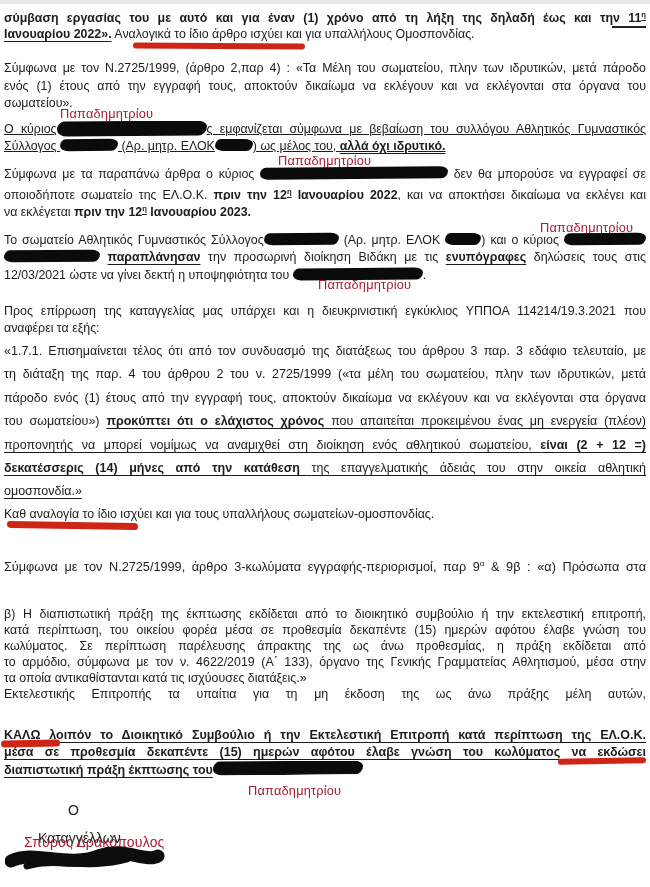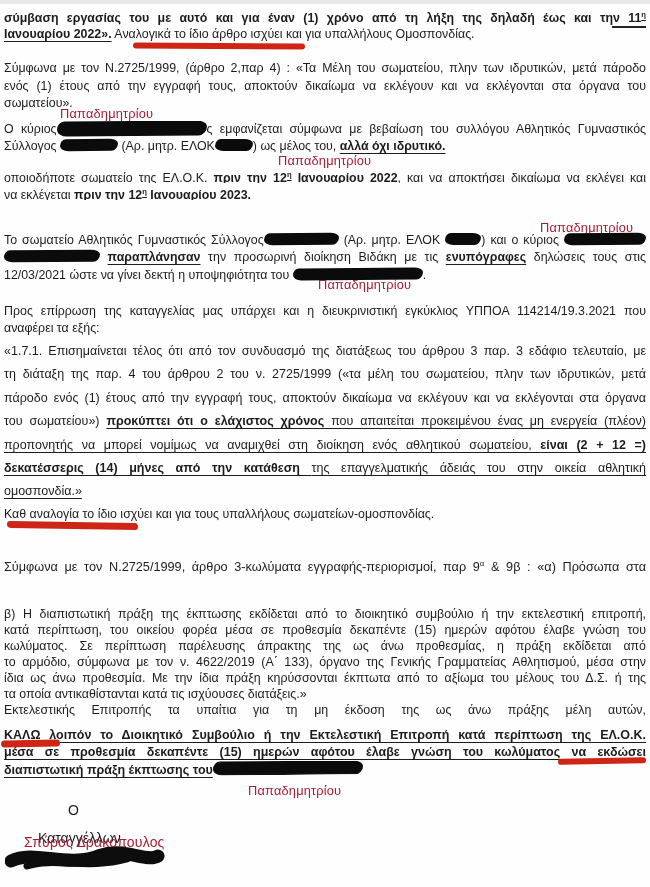--- a/index.html
+++ b/index.html
@@ -17,21 +17,21 @@
   .b{font-weight:bold;}
   .u{text-decoration:underline;text-decoration-thickness:1.4px;text-underline-offset:2.5px;}
   .sup{font-size:0.62em;vertical-align:super;}
   .redact{
     display:inline-block;height:12px;background:#0b0b0b;vertical-align:-1px;
     border-radius:8px 12px 9px 11px / 9px 6px 10px 7px;transform:rotate(-0.5deg);
   }
   .redact.ru{border-bottom:2.2px solid #111;}
   #p1{top:2px;--lh:18.5px;}
   #p2{top:56px;--lh:17.5px;}
-  #p3{top:117px;--lh:17px;}
+  #p3{top:117px;text-decoration:underline;--lh:17px;}
   #p4{top:162px;--lh:17.2px;}
   #p5{top:228px;--lh:17.3px;}
   #p6{top:299px;--lh:17px;}
   #p7{top:336px;--lh:23.4px;font-size:12.5px;}
   #p8{top:502px;--lh:16px;}
   #p9{top:548px;--lh:23px;font-size:12.7px;}
   #p10{top:602px;--lh:16px;}
   #p11{top:723px;--lh:17px;font-size:12.5px;}
   .ann{
     position:absolute;color:var(--annotation-red);font-size:12.8px;
@@ -72,20 +72,21 @@
     </div>
 
   <div id="ann1" class="ann">Παπαδημητρίου</div>
   <div id="p3" class="para">
       <div class="tl jst"><span class="">Ο κύριος</span><span class="redact" style="width: 150px; height: 15px; vertical-align: -3px;"></span><span class="">ς εμφανίζεται σύμφωνα με βεβαίωση του συλλόγου Αθλητικός Γυμναστικός</span></div>
       <div class="tl"><span class="">Σύλλογος </span><span class="redact" style="width: 58px;"></span><span class=""> (Αρ. μητρ. ΕΛΟΚ</span><span class="redact" style="width: 38px;"></span><span class="">) ως μέλος του, </span><span class="b u">αλλά όχι ιδρυτικό.</span></div>
     </div>
 
   <div id="ann2" class="ann">Παπαδημητρίου</div>
   <div id="p4" class="para">
+      <div class="tl jst"><span class="">Σύμφωνα με τα παραπάνω άρθρα ο κύριος </span><span class="redact" style="width: 188px;"></span><span class=""> δεν θα μπορούσε να εγγραφεί σε</span></div>
       <div class="tl jst"><span class="">οποιοδήποτε σωματείο της ΕΛ.Ο.Κ. </span><span class="b u">πριν την 12</span><span class="b u sup">η</span><span class="b u"> Ιανουαρίου 2022</span><span class="">, και να αποκτήσει δικαίωμα να εκλέγει και</span></div>
       <div class="tl"><span class="">να εκλέγεται </span><span class="b u">πριν την 12</span><span class="b u sup">η</span><span class="b u"> Ιανουαρίου 2023</span><span class="b">.</span></div>
     </div>
 
   <div id="ann3" class="ann">Παπαδημητρίου</div>
   <div id="p5" class="para">
       <div class="tl jst"><span class="">Το σωματείο Αθλητικός Γυμναστικός Σύλλογος</span><span class="redact" style="width: 75px;"></span><span class=""> (Αρ. μητρ. ΕΛΟΚ </span><span class="redact" style="width: 36px;"></span><span class="">) και ο κύριος </span><span class="redact" style="width: 82px;"></span></div>
       <div class="tl jst"><span class="redact" style="width: 96px;"></span><span class=""> </span><span class="b u">παραπλάνησαν</span><span class=""> την προσωρινή διοίκηση Βιδάκη με τις </span><span class="b u">ενυπόγραφες</span><span class=""> δηλώσεις τους στις</span></div>
       <div class="tl"><span class="">12/03/2021 ώστε να γίνει δεκτή η υποψηφιότητα του </span><span class="redact" style="width: 130px;"></span><span class="">.</span></div>
     </div>
@@ -113,21 +114,20 @@
 
   <div id="p9" class="para">
       <div class="tl jst"><span class="">Σύμφωνα με τον Ν.2725/1999, άρθρο 3-κωλύματα εγγραφής-περιορισμοί, παρ 9</span><span class="sup">α</span><span class=""> &amp; 9β : «α) Πρόσωπα στα</span></div>
     </div>
 
   <div id="p10" class="para">
       <div class="tl jst"><span class="">β) Η διαπιστωτική πράξη της έκπτωσης εκδίδεται από το διοικητικό συμβούλιο ή την εκτελεστική επιτροπή,</span></div>
       <div class="tl jst"><span class="">κατά περίπτωση, του οικείου φορέα μέσα σε προθεσμία δεκαπέντε (15) ημερών αφότου έλαβε γνώση του</span></div>
       <div class="tl jst"><span class="">κωλύματος. Σε περίπτωση παρέλευσης άπρακτης της ως άνω προθεσμίας, η πράξη εκδίδεται από</span></div>
       <div class="tl jst"><span class="">το αρμόδιο, σύμφωνα με τον ν. 4622/2019 (Α΄ 133), όργανο της Γενικής Γραμματείας Αθλητισμού, μέσα στην</span></div>
-      <div class="tl jst"><span class="">ίδια ως άνω προθεσμία. Με την ίδια πράξη κηρύσσονται έκπτωτα από το αξίωμα του μέλους του Δ.Σ. ή της</span></div>
       <div class="tl"><span class="">τα οποία αντικαθίστανται κατά τις ισχύουσες διατάξεις.»</span></div>
       <div class="tl jst"><span class="">Εκτελεστικής Επιτροπής τα υπαίτια για τη μη έκδοση της ως άνω πράξης μέλη αυτών,</span></div>
     </div>
 
   <div id="p11" class="para">
       <div class="tl jst"><span class="b u">ΚΑΛΩ λοιπόν το Διοικητικό Συμβούλιο ή την Εκτελεστική Επιτροπή κατά περίπτωση της ΕΛ.Ο.Κ.</span></div>
       <div class="tl jst"><span class="b u">μέσα σε προθεσμία δεκαπέντε (15) ημερών αφότου έλαβε γνώση του κωλύματος να εκδώσει</span></div>
       <div class="tl"><span class="b u">διαπιστωτική πράξη έκπτωσης του</span><span class="redact ru" style="width: 150px;"></span></div>
     </div>
   <div id="rl3" class="redline"></div>

